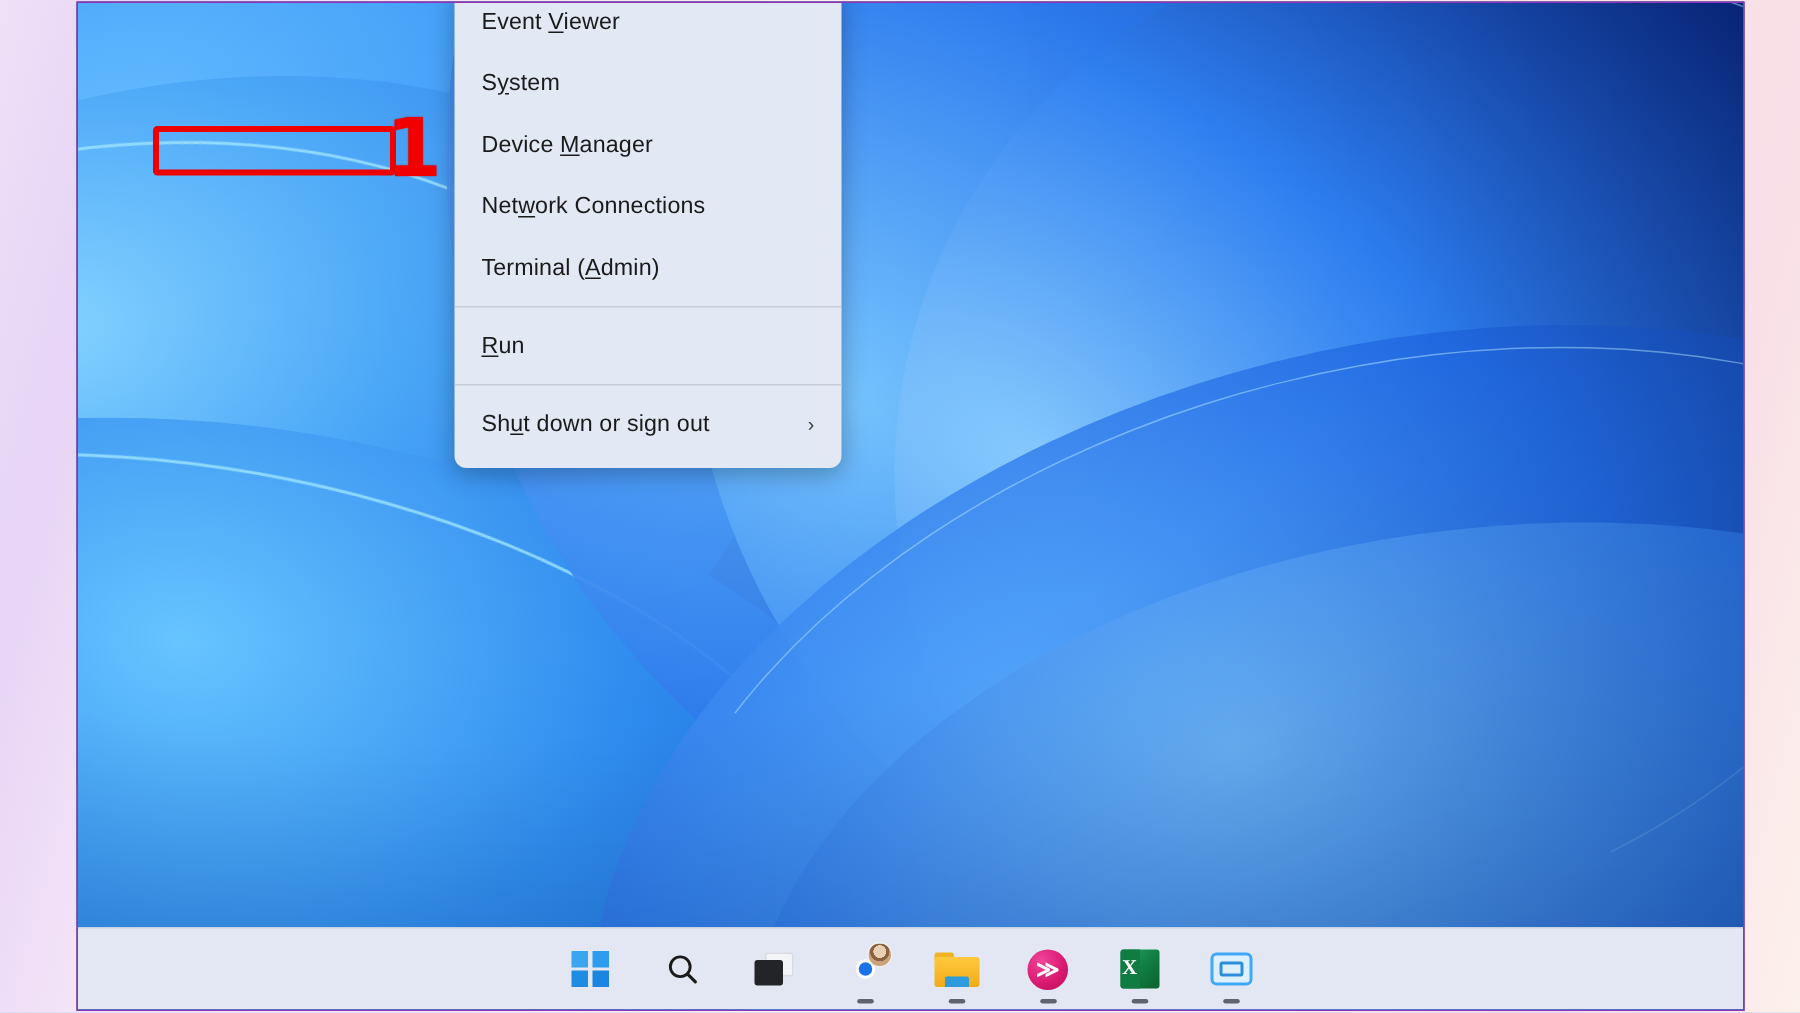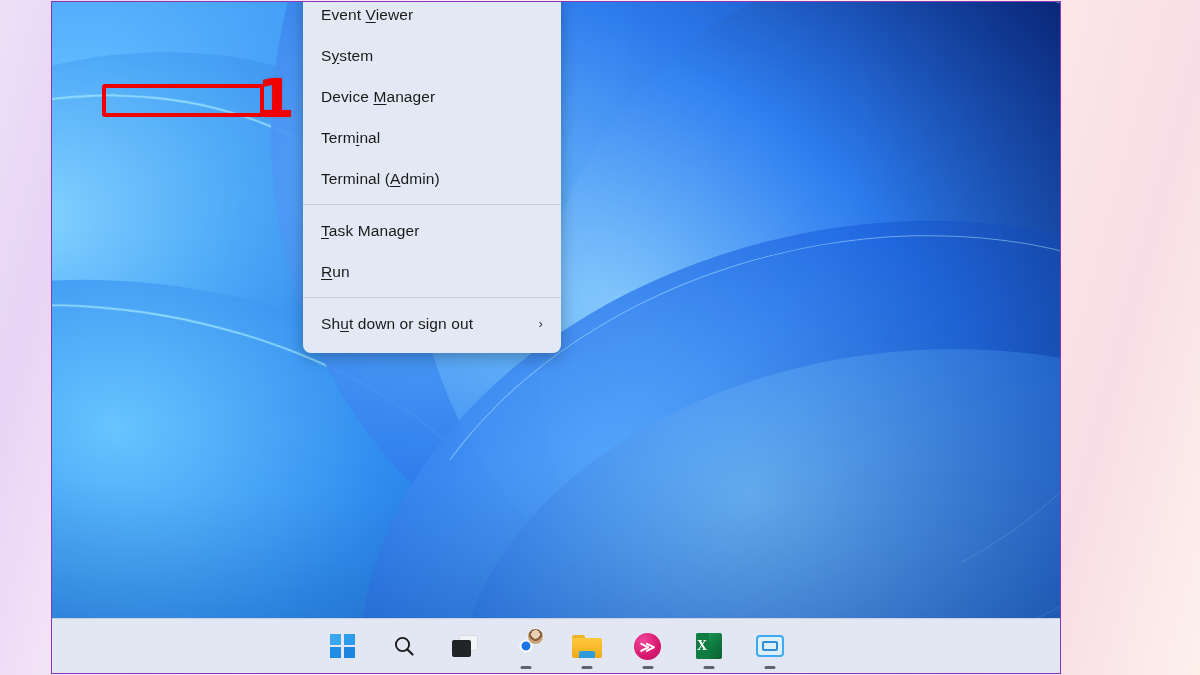--- a/index.html
+++ b/index.html
@@ -26,21 +26,21 @@
         #fbe6e8 78%,
         #f8dee6 88%,
         #fdf1ec 100%);
   }
 
   
   #desktop {
     position: absolute;
     left: 51px;
     top: 1px;
-    width: 1010px;
+    width: 1112px;
     height: 673px;
     border: 1.5px solid #8b35b8;
     overflow: hidden;
     background: #0b2a6b;
   }
 
   
   #wallpaper {
     position: absolute;
     inset: 0;
@@ -329,33 +329,30 @@
         <div class="menu-item">
           <span class="label">Event <u>V</u>iewer</span>
         </div>
         <div class="menu-item">
           <span class="label">S<u>y</u>stem</span>
         </div>
         <div class="menu-item">
           <span class="label">Device <u>M</u>anager</span>
         </div>
         <div class="menu-item">
-          <span class="label">Term<u>i</u>nal</span>
+          <span class="label">Net<u>w</u>ork Connections</span>
         </div>
         <div class="menu-item">
           <span class="label">Terminal (<u>A</u>dmin)</span>
         </div>
       </div>
 
       <div class="menu-sep"></div>
 
       <div>
-        <div class="menu-item">
-          <span class="label"><u>T</u>ask Manager</span>
-        </div>
         <div class="menu-item">
           <span class="label"><u>R</u>un</span>
         </div>
       </div>
 
       <div class="menu-sep"></div>
 
       <div>
         <div class="menu-item">
           <span class="label">Sh<u>u</u>t down or sign out</span>

